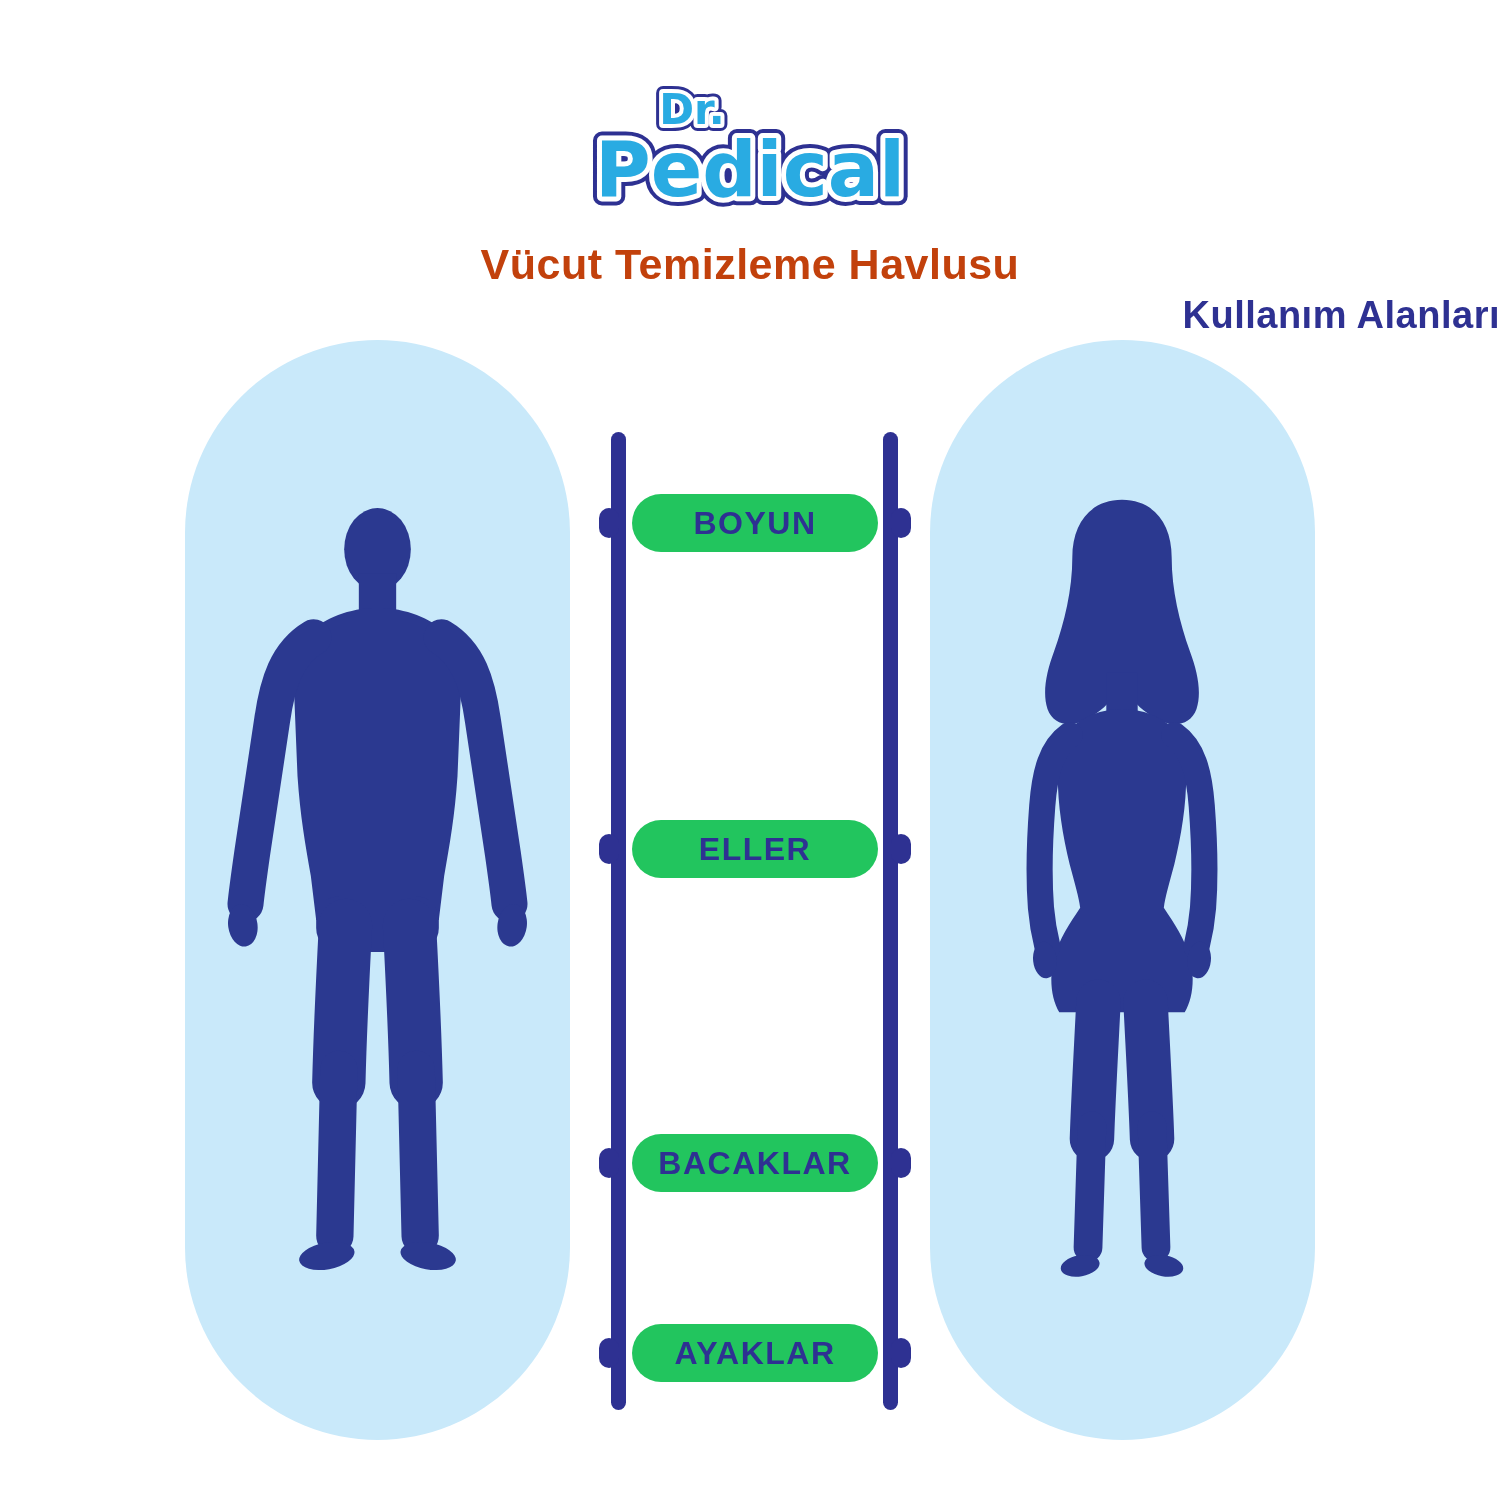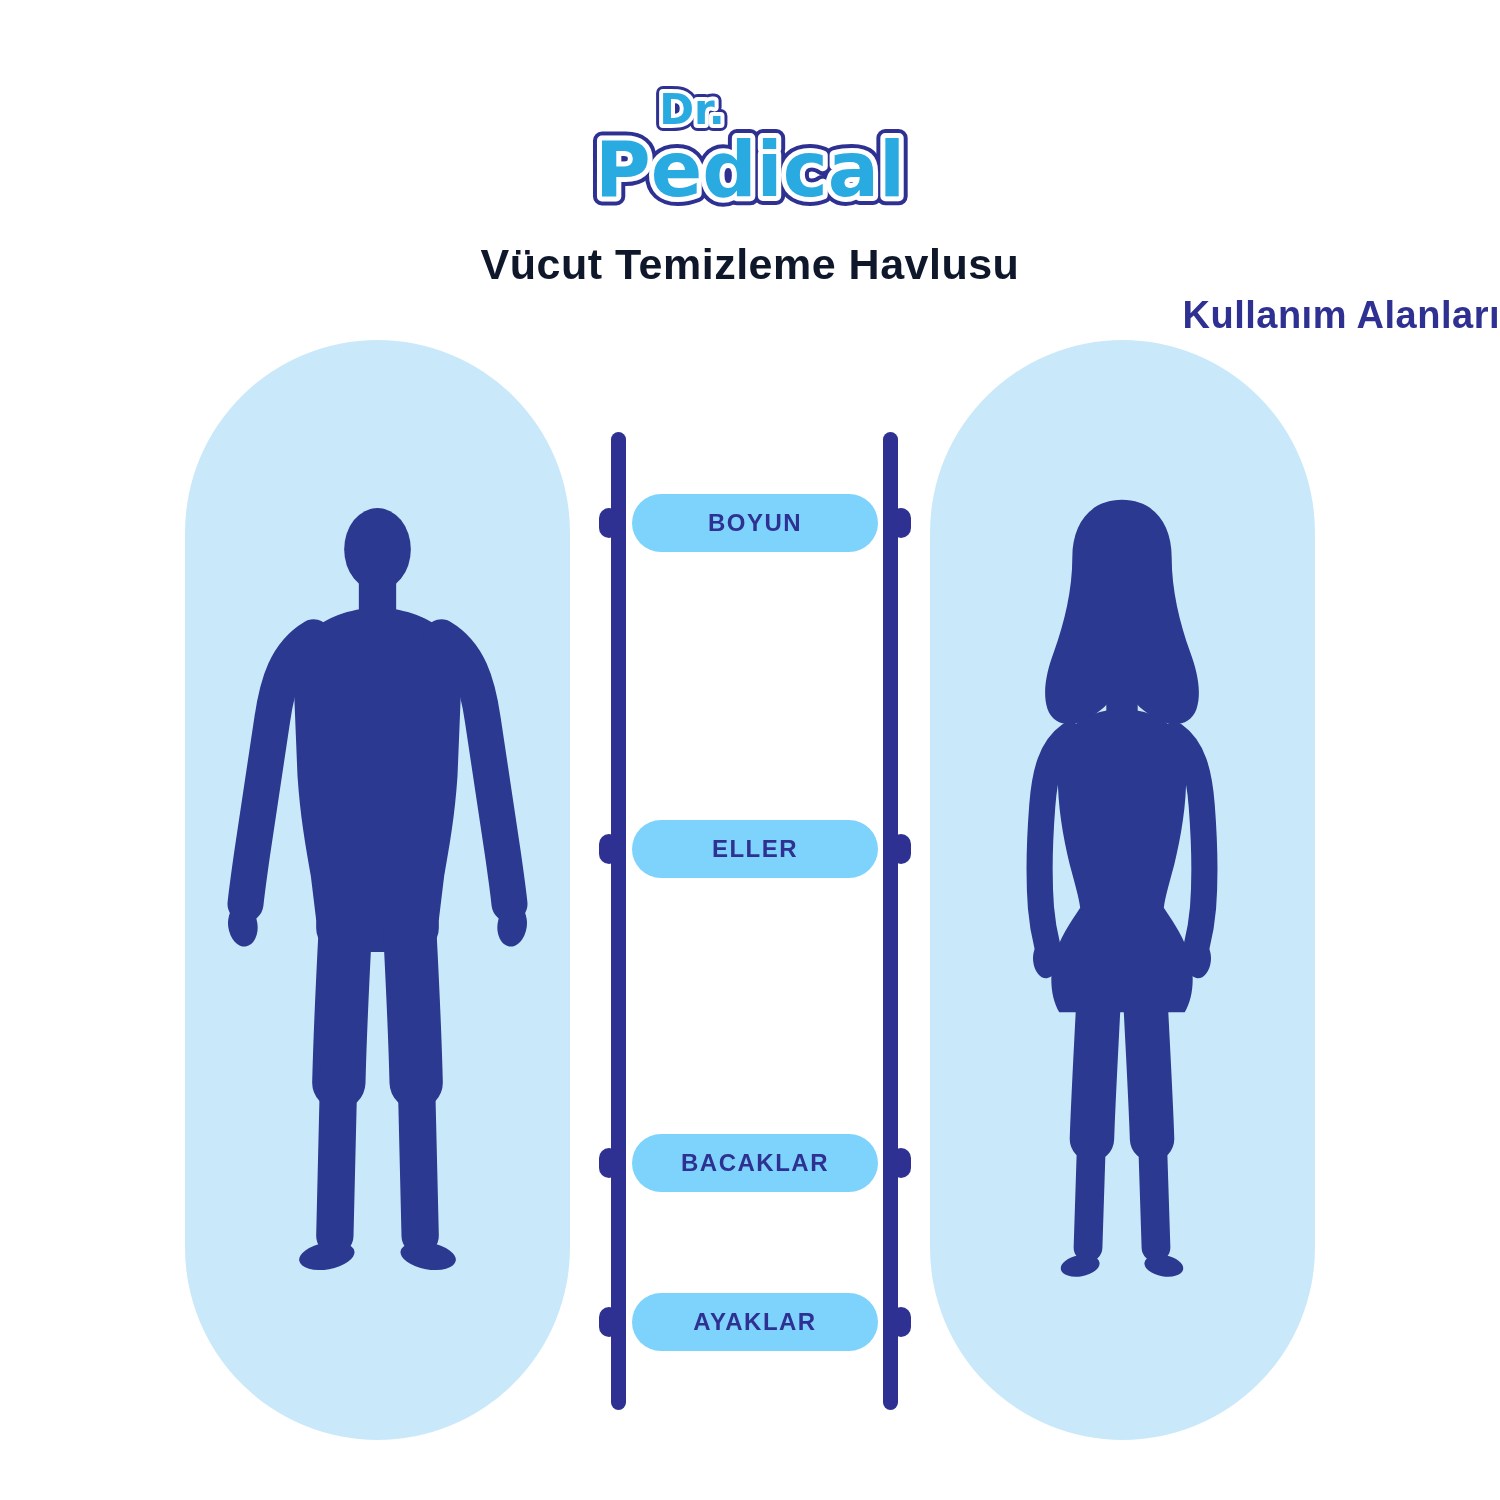--- a/index.html
+++ b/index.html
@@ -8,21 +8,21 @@
     width:1500px;height:1500px;
     background:#ffffff;
     font-family:"Liberation Sans","DejaVu Sans",sans-serif;
     overflow:hidden;
   }
   
   .logo{position:absolute;left:540px;top:72px;width:420px;height:152px;}
   .title{
     position:absolute;left:0;top:240px;width:1500px;
     text-align:center;font-size:43px;font-weight:800;
-    color:#0f172a;letter-spacing:0.5px;
+    color:#c2410c;letter-spacing:0.5px;
   }
   .subtitle{
     position:absolute;left:0;top:294px;width:1500px;
     text-align:right;font-size:38px;font-weight:700;
     color:#2E3192;letter-spacing:0.5px;
   }
   
   .panel{
     position:absolute;top:340px;width:385px;height:1100px;
     background:#C9E9FA;border-radius:195px;
@@ -45,23 +45,23 @@
   }
   .nub{
     position:absolute;top:14px;width:20px;height:30px;
     background:#2E3192;border-radius:10px;
   }
   .nub.l{left:0;}
   .nub.r{right:0;}
   .pill{
     position:relative;z-index:4;
     width:246px;height:58px;border-radius:29px;
-    background:#7dd3fc;
+    background:#22c55e;
     display:flex;align-items:center;justify-content:center;
-    color:#2E3192;font-weight:bold;font-size:24px;letter-spacing:1.5px;
+    color:#2E3192;font-weight:bold;font-size:32px;letter-spacing:1.5px;
   }
   .sil{fill:#2B3990;}
   .limb{stroke:#2B3990;fill:none;stroke-linecap:round;stroke-linejoin:round;}
 </style>
 </head>
 <body>
 
 <div class="canvas">
 
   <svg class="logo" viewBox="0 0 420 152">
@@ -145,21 +145,21 @@
 
 
   <div class="ladder-row" style="top:1134px">
     <span class="nub l"></span>
     <div class="pill">
       <span>BACAKLAR</span>
     </div>
     <span class="nub r"></span>
   </div>
 
-  <div class="ladder-row" style="top:1293px">
+  <div class="ladder-row" style="top:1324px">
     <span class="nub l"></span>
     <div class="pill">
       <span>AYAKLAR</span>
     </div>
     <span class="nub r"></span>
   </div>
 
 </div>
 
 </body></html>

